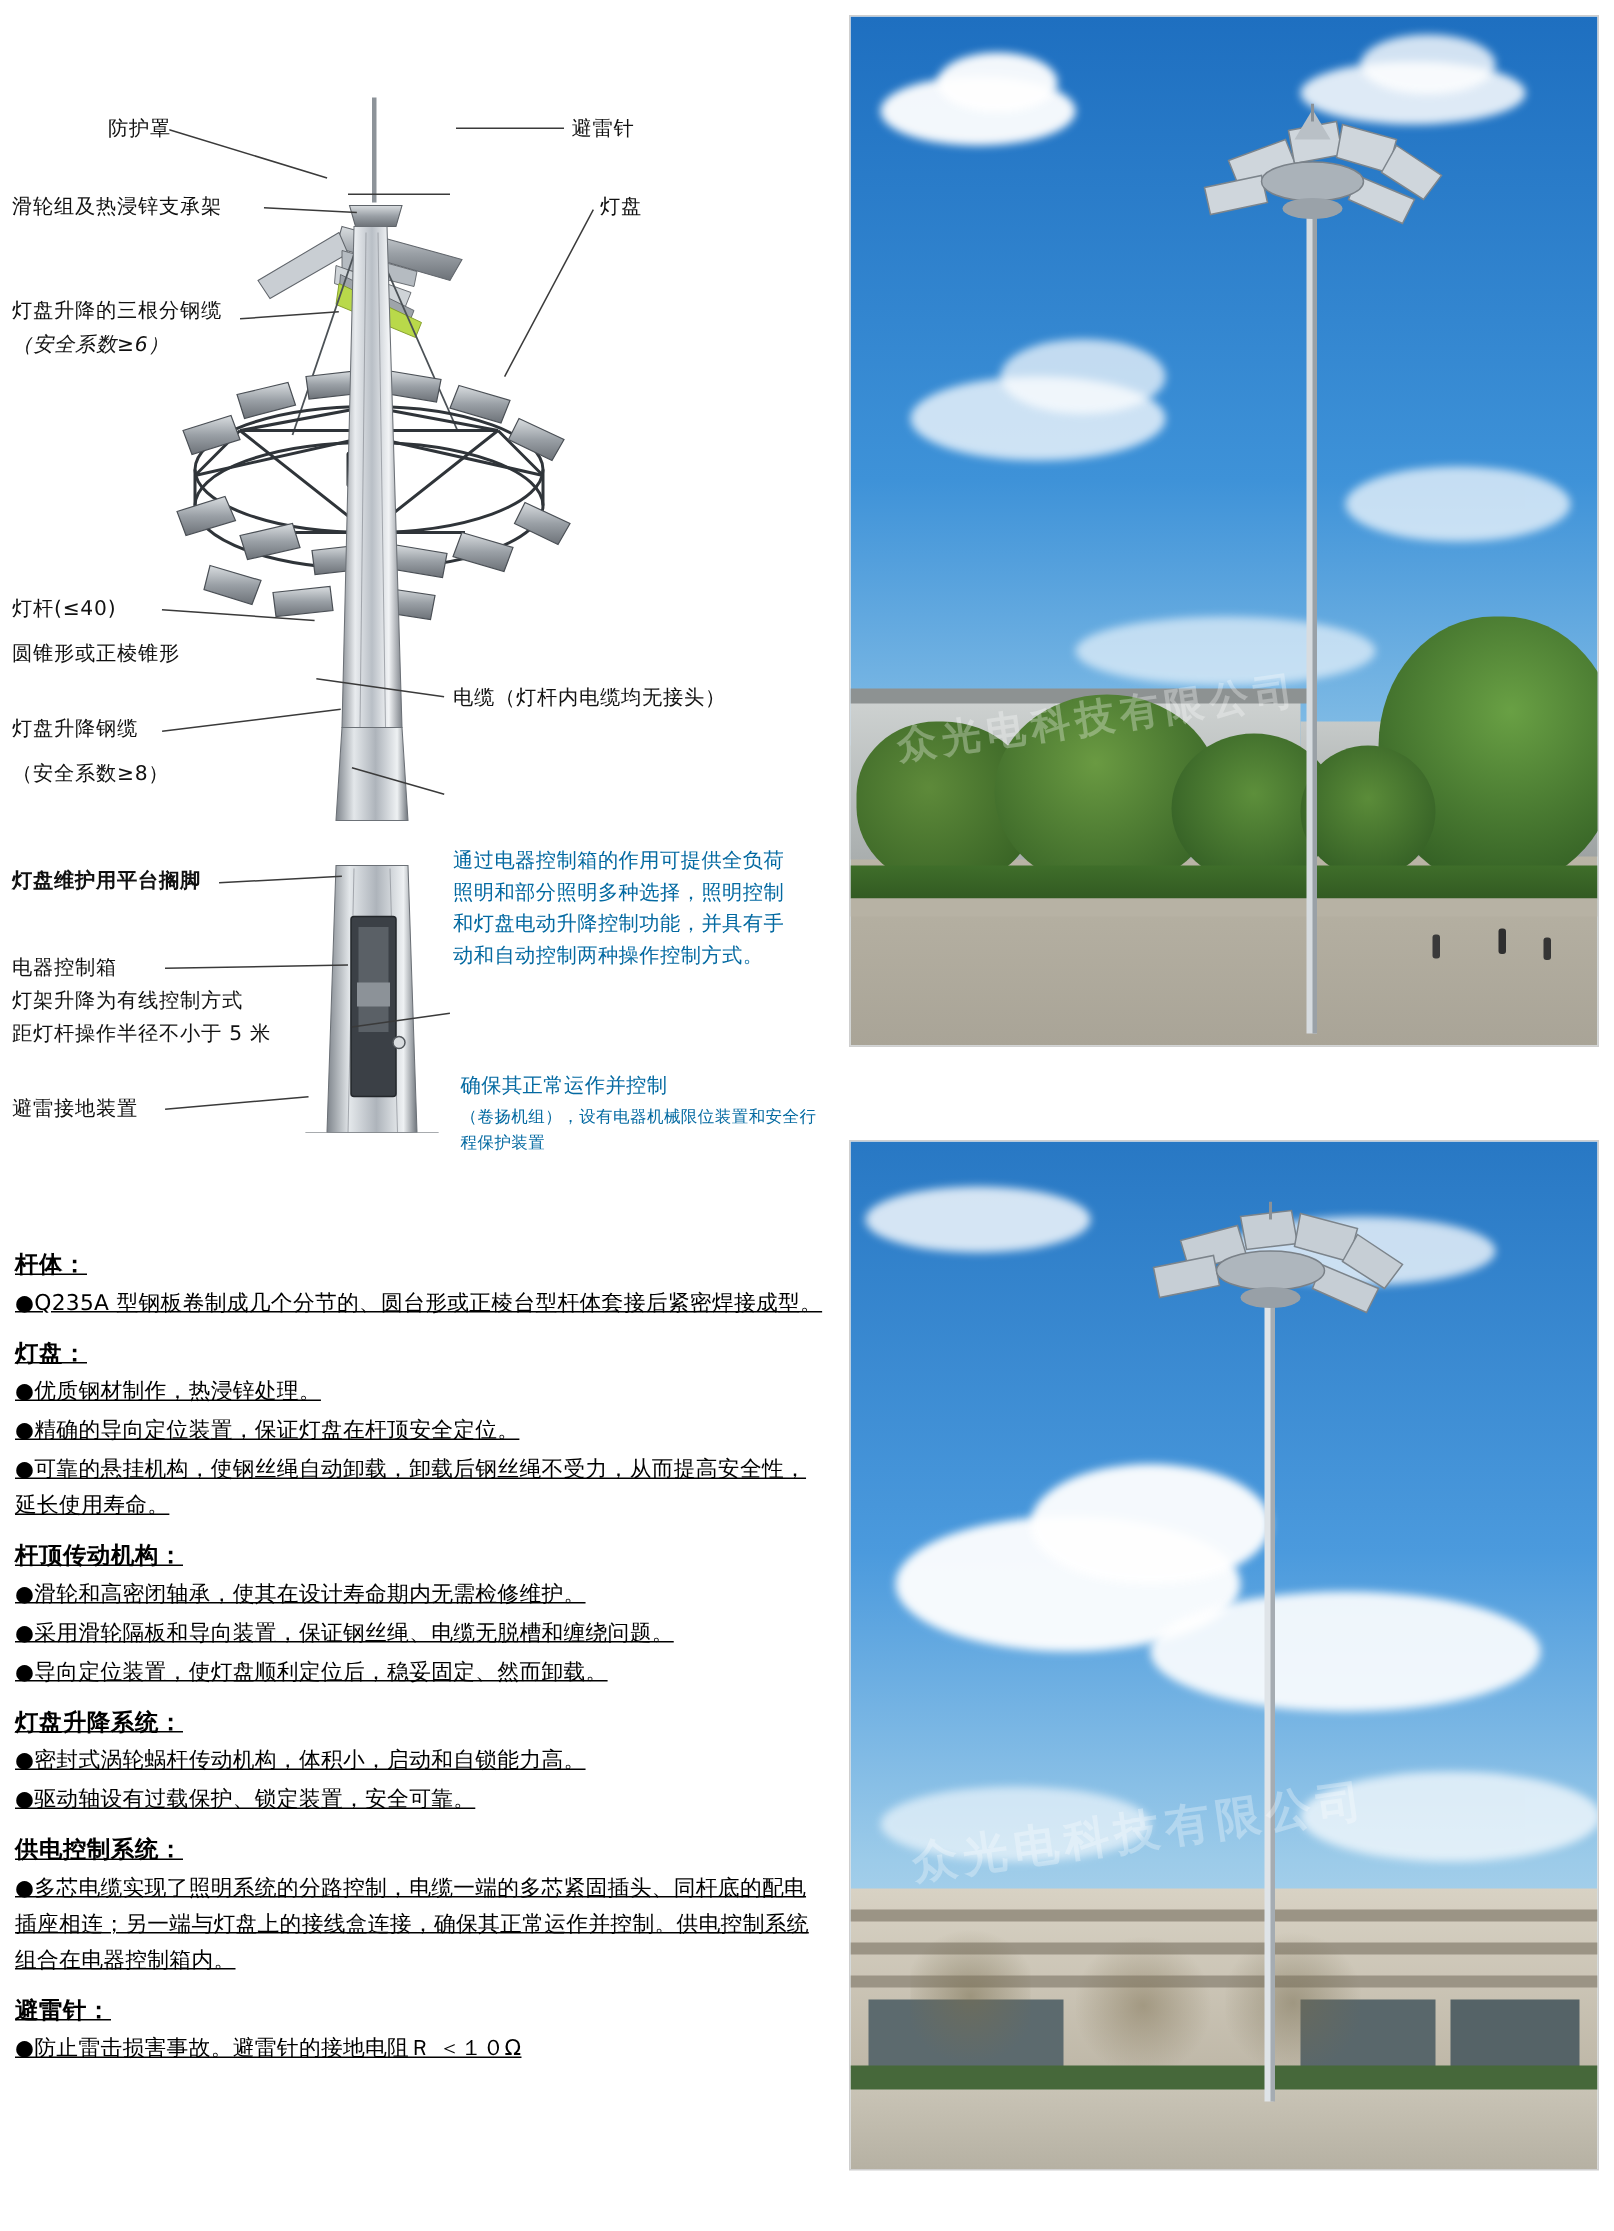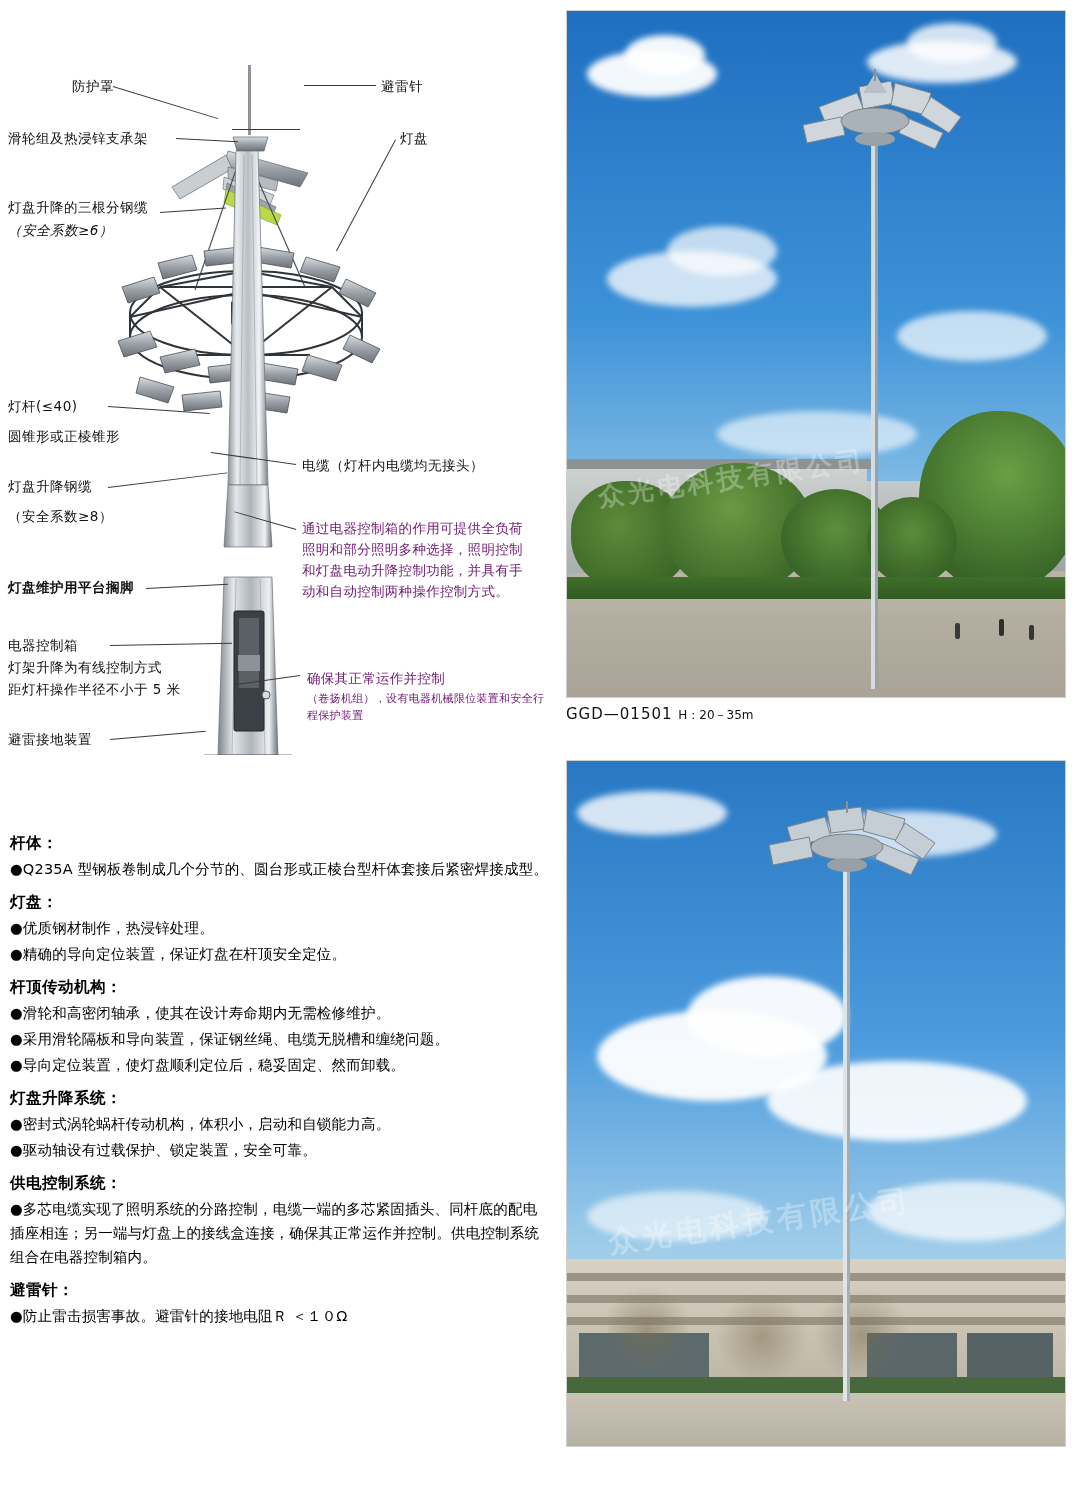--- a/index.html
+++ b/index.html
@@ -13,30 +13,30 @@
   
   .left-col{position:absolute;left:0;top:0;width:560px;height:1487px;}
 
   
   .diagram{position:relative;width:560px;height:790px;}
   .dg-label{
     position:absolute;font-size:13.5px;color:#111;line-height:17px;
     white-space:nowrap;letter-spacing:.5px;
   }
   .dg-block{
-    position:absolute;font-size:13.5px;color:#701a75;line-height:21px;
-    width:230px;letter-spacing:.3px;
+    position:absolute;font-size:13.5px;color:#0369a1;line-height:21px;
+    width:230px;letter-spacing:.3px;margin-top:46px;
   }
   .lead{position:absolute;background:#3a3a3a;height:1px;transform-origin:0 0;}
 
   
   svg.pole{position:absolute;left:100px;top:55px;}
 
   
-  .spec{position:absolute;left:10px;top:822px;width:540px;}
+  .spec{position:absolute;left:10px;top:822px;width:540px;text-decoration:underline;}
   .spec h3{
     font-size:15.5px;margin:11px 0 3px 0;font-weight:bold;color:#000;
     letter-spacing:.5px;
   }
   .spec p{
     font-size:14.5px;margin:0 0 2px 0;line-height:24px;color:#000;
     letter-spacing:.2px;
   }
 
   
@@ -196,20 +196,21 @@
     </div>
 
     <div class="spec">
 
       <h3>杆体：</h3>
       <p>●Q235A 型钢板卷制成几个分节的、圆台形或正棱台型杆体套接后紧密焊接成型。</p>
 
       <h3>灯盘：</h3>
       <p>●优质钢材制作，热浸锌处理。</p>
       <p>●精确的导向定位装置，保证灯盘在杆顶安全定位。</p>
+      <p>●可靠的悬挂机构，使钢丝绳自动卸载，卸载后钢丝绳不受力，从而提高安全性，延长使用寿命。</p>
 
       <h3>杆顶传动机构：</h3>
       <p>●滑轮和高密闭轴承，使其在设计寿命期内无需检修维护。</p>
       <p>●采用滑轮隔板和导向装置，保证钢丝绳、电缆无脱槽和缠绕问题。</p>
       <p>●导向定位装置，使灯盘顺利定位后，稳妥固定、然而卸载。</p>
 
       <h3>灯盘升降系统：</h3>
       <p>●密封式涡轮蜗杆传动机构，体积小，启动和自锁能力高。</p>
       <p>●驱动轴设有过载保护、锁定装置，安全可靠。</p>
 
@@ -264,24 +265,20 @@
           <path d="M160 48 L198 64 L190 80 L154 64 Z"></path>
         </g>
         <ellipse cx="130" cy="52" rx="34" ry="13" fill="#aab2b9" stroke="#7b8289"></ellipse>
         <path d="M118 24 L130 4 L142 24 Z" fill="#b9c0c6"></path>
         <rect x="129" y="0" width="2" height="12" fill="#8a9197"></rect>
         <ellipse cx="130" cy="70" rx="20" ry="7" fill="#9aa2a9"></ellipse>
       </svg>
 
       <div class="wm" style="left:30px;top:450px;">众光电科技有限公司</div>
     </div>
-    <div class="caption">
-      <span>GGD—01501</span>
-      <span class="h">H：20－35m</span>
-    </div>
   </div>
 
   <div class="photo-wrap" style="left:566px;top:760px;width:500px;">
     <div class="photo" style="width:498px;height:685px;">
       <div class="sky" style="background:linear-gradient(#2878c4 0%,#4b9add 40%,#9ccbe9 70%,#dbe9f2 100%);"></div>
       <div class="cloud" style="left:10px;top:30px;width:150px;height:44px;opacity:.8;"></div>
       <div class="cloud" style="left:250px;top:50px;width:180px;height:46px;opacity:.75;"></div>
       <div class="cloud" style="left:30px;top:250px;width:230px;height:90px;"></div>
       <div class="cloud" style="left:120px;top:215px;width:160px;height:80px;"></div>
       <div class="cloud" style="left:200px;top:300px;width:260px;height:80px;opacity:.9;"></div>

